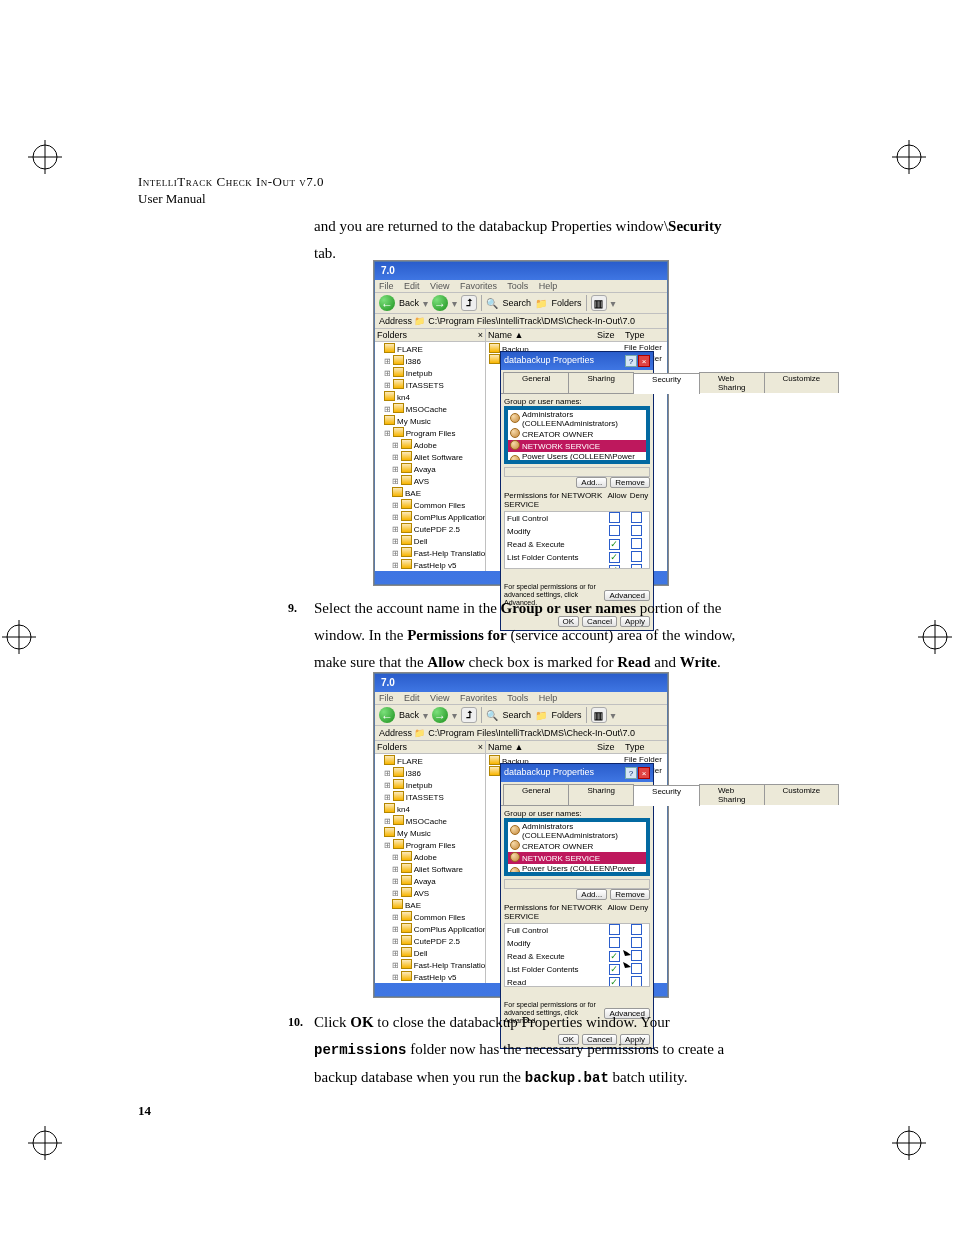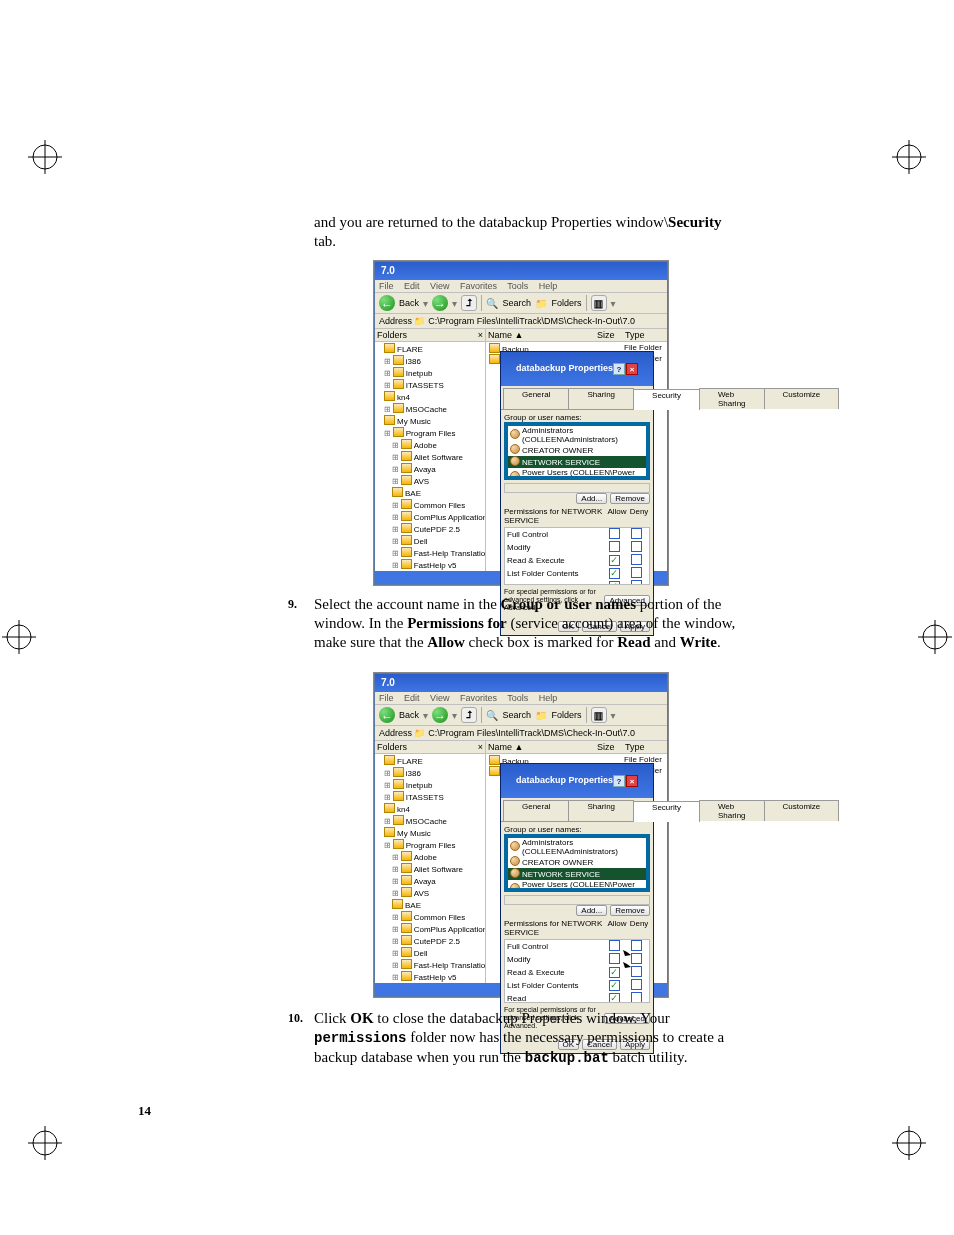--- a/index.html
+++ b/index.html
@@ -54,21 +54,21 @@
   }
   .header .prod {
     font-variant: small-caps;
     letter-spacing: 0.5px;
   }
   .body-text {
     position: absolute;
     left: 314px;
     width: 424px;
     font-size: 15px;
-    line-height: 19px;
+    line-height: 27px;
   }
   .bt1 { top: 213px; }
   .bt2 { top: 595px; }
   .bt3 { top: 1009px; }
   .stepnum {
     position: absolute;
     top: 0;
     left: -26px;
     font-weight: bold;
     font-size: 12px;
@@ -198,24 +198,23 @@
     top: 22px;
     left: 14px;
     width: 152px;
     background: #ece9d8;
     border: 1px solid #0a246a;
     font-size: 8px;
   }
   .dialog .dlg-title {
     background: linear-gradient(#2a5dcb,#3f76e3);
     color: #fff;
-    padding: 11px 3px;
-    display:flex; justify-content:center;
+    padding: 3px 3px;
+    display:flex; justify-content:space-between;
     font-size: 9px;
-    font-weight: bold;
   }
   .dlg-close { display:inline-flex; gap:1px;}
   .dlg-close span{
     width:10px;height:10px;background:#e04343;color:#fff;display:inline-flex;align-items:center;justify-content:center;font-size:8px;border:1px solid #a00;
   }
   .dlg-close span.q{background:#d6e6f6;color:#0a246a;border:1px solid #7aa;}
   .dlg-tabs {
     display:flex;
     font-size:8px;
     border-bottom:1px solid #999;
@@ -246,21 +245,21 @@
     overflow:hidden;
     margin-bottom:4px;
   }
   .grpbox .item{
     padding:0 2px;
     display:flex;
     align-items:center;
     gap:2px;
   }
   .grpbox .item.sel{
-    background:#14532d;
+    background:#be185d;
     color:#fff;
   }
   .usericon::before{
     content:"";
     display:inline-block;
     width:8px;height:8px;border-radius:50%;
     background:radial-gradient(circle at 30% 30%,#f6d9a8,#c68b3e);
     border:1px solid #a06a1e;
   }
   .btnrow{
@@ -275,21 +274,21 @@
     padding:0 4px;
     font-size:8px;
     border-radius:2px;
   }
   .permlbl{ font-size:8px; margin-bottom:2px;}
   .permhdr{ display:flex; font-size:8px; }
   .permhdr .c1{flex:1;}
   .permhdr .c2,.permhdr .c3{width:22px;text-align:center;}
   .permbox{
     background:#fff; border:1px solid #bbb;
-    font-size:8px; margin-bottom:3px;
+    font-size:8px; margin-bottom:14px;
     height:56px; overflow:hidden;
   }
   .permrow{display:flex;align-items:center;padding:0 2px;}
   .permrow .c1{flex:1;}
   .permrow .c2,.permrow .c3{width:22px;text-align:center;}
   .chk{
     display:inline-block;width:9px;height:9px;border:1px solid #2a5dcb;background:#fff;
     line-height:8px;font-size:9px;color:#1a8f1a;text-align:center;
   }
   .chk.on::after{content:"✓";}
@@ -352,20 +351,24 @@
   </div>
   <div class="crop-mark crop-center-r">
     <svg viewBox="0 0 34 34">
         <circle cx="17" cy="17" r="12" fill="none" stroke="#000"></circle>
         <line x1="17" y1="0" x2="17" y2="34" stroke="#000"></line>
         <line x1="0" y1="17" x2="34" y2="17" stroke="#000"></line>
       </svg>
   </div>
 
 
+  <div class="header">
+    <span class="prod">IntelliTrack Check In-Out v7.0</span><br>
+    <span>User Manual</span>
+  </div>
 
   <div class="body-text bt1">
     <span>and you are returned to the databackup Properties window\</span><span class="bold">Security</span><span> tab.</span>
   </div>
 
   <div class="screenshot ss1">
     <div class="ss-titlebar">7.0</div>
     <div class="ss-menubar">
       <span>File</span>
       <span>Edit</span>

